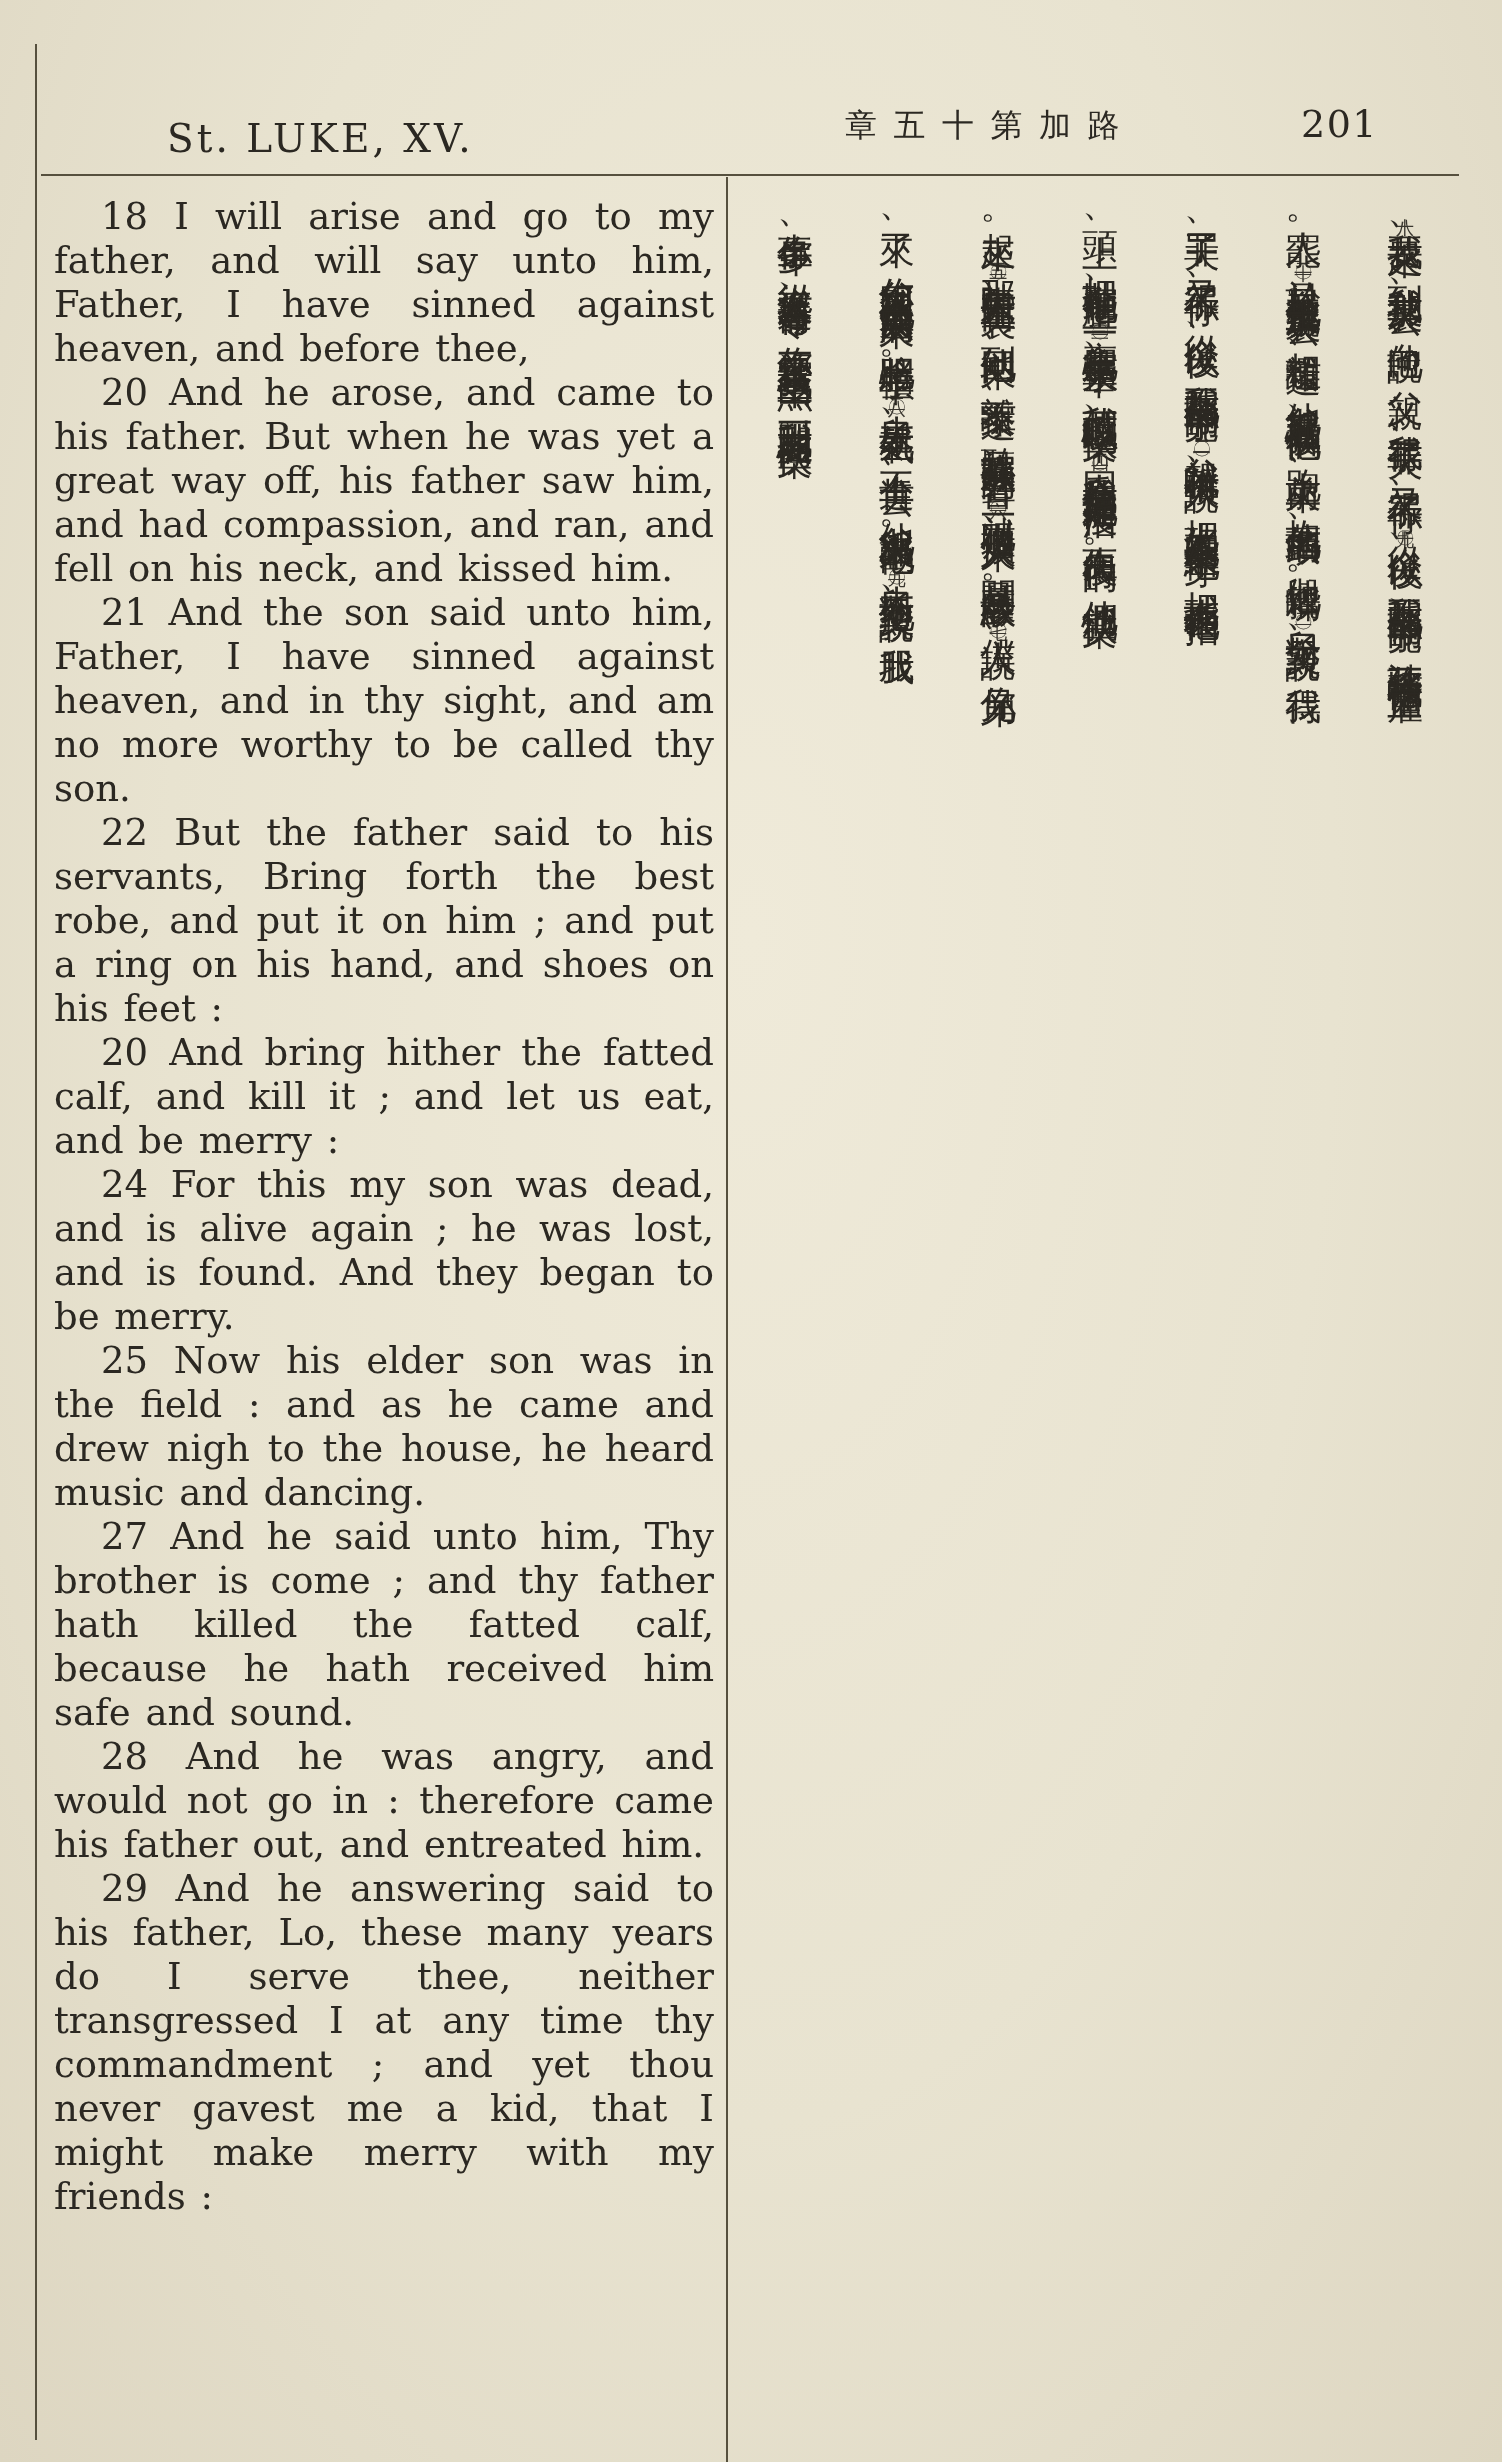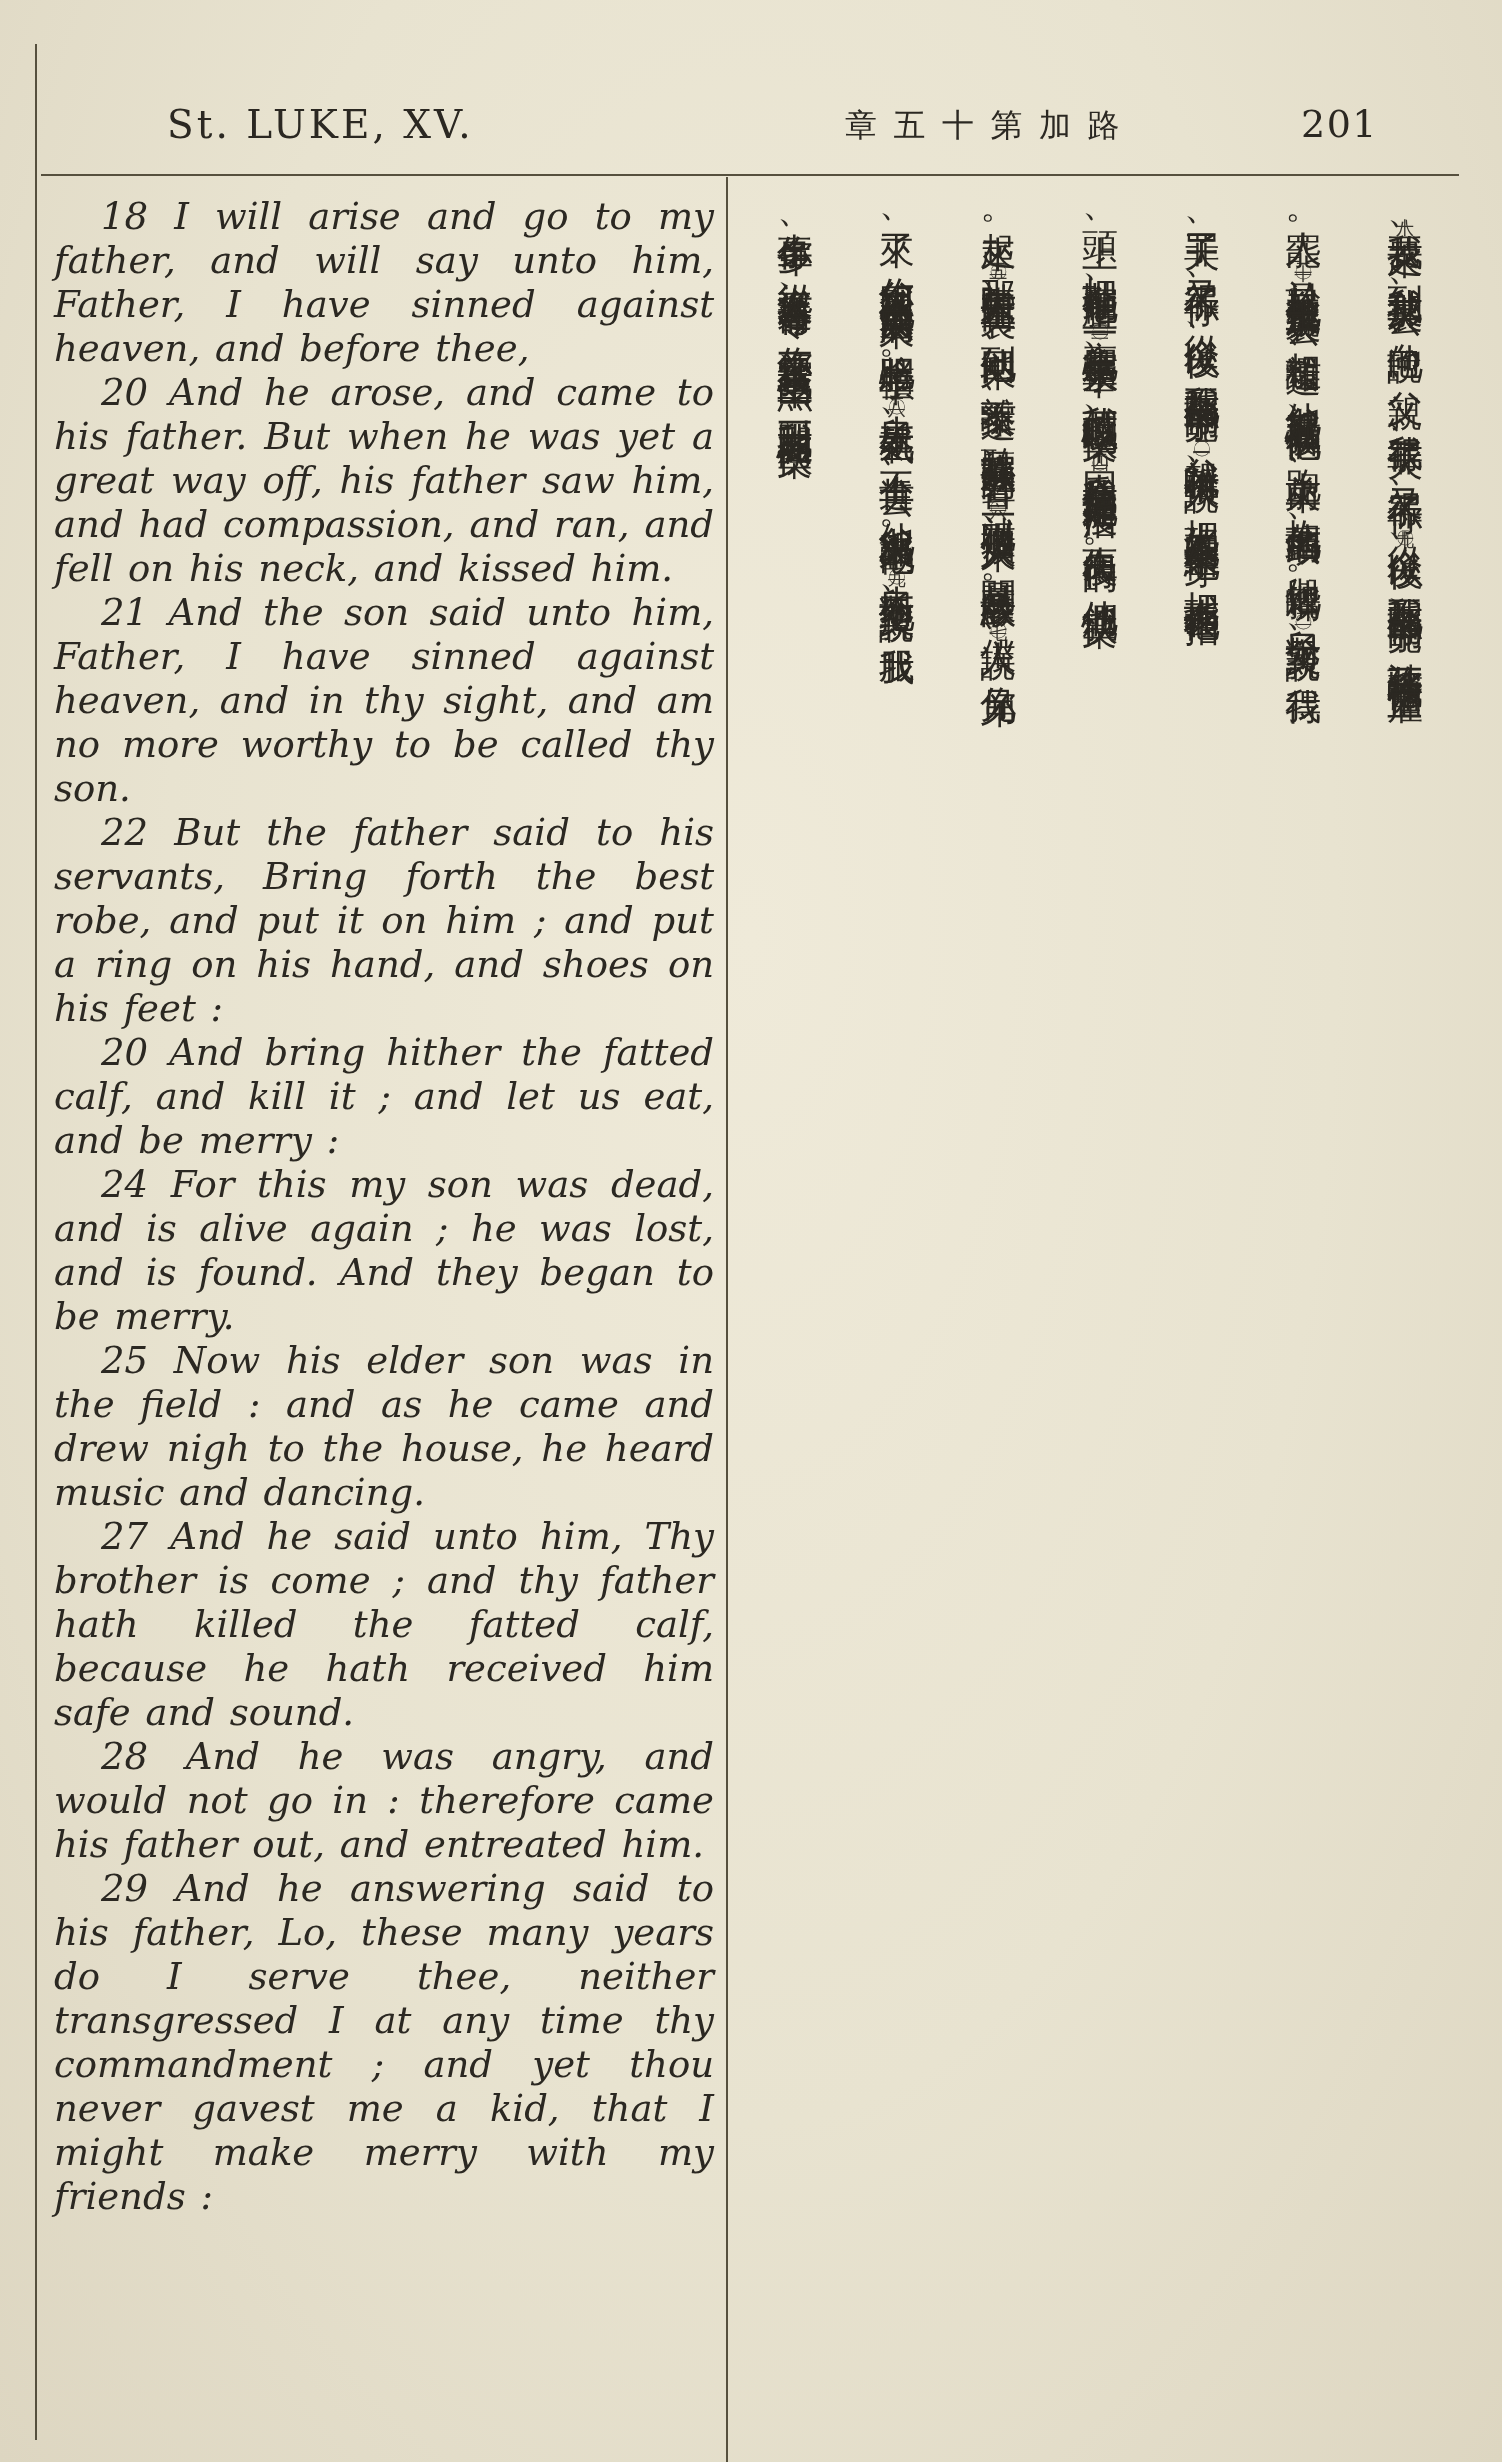--- a/index.html
+++ b/index.html
@@ -28,21 +28,21 @@
   .header {
     position: absolute;
     top: 96px;
     left: 0;
     right: 0;
     height: 83px;
   }
   .h-left {
     position: absolute;
     left: 167px;
-    top: 6px;
+    top: 20px;
     font-size: 39px;
     letter-spacing: 3px;
     white-space: nowrap;
   }
   .h-cn {
     position: absolute;
     left: 845px;
     top: 8px;
     font-size: 32px;
     letter-spacing: 16.5px;
@@ -77,21 +77,20 @@
     top: 195px;
     width: 660px;
     font-size: 37px;
     line-height: 44px;
     text-align: justify;
     word-spacing: 3px;
   }
   .english p.verse {
     margin: 0;
     text-indent: 47px;
-    font-style: italic;
   }
   .chinese {
     position: absolute;
     left: 745px;
     top: 204px;
     width: 711px;
     height: 2223px;
     display: flex;
     flex-direction: row-reverse;
     justify-content: space-between;

